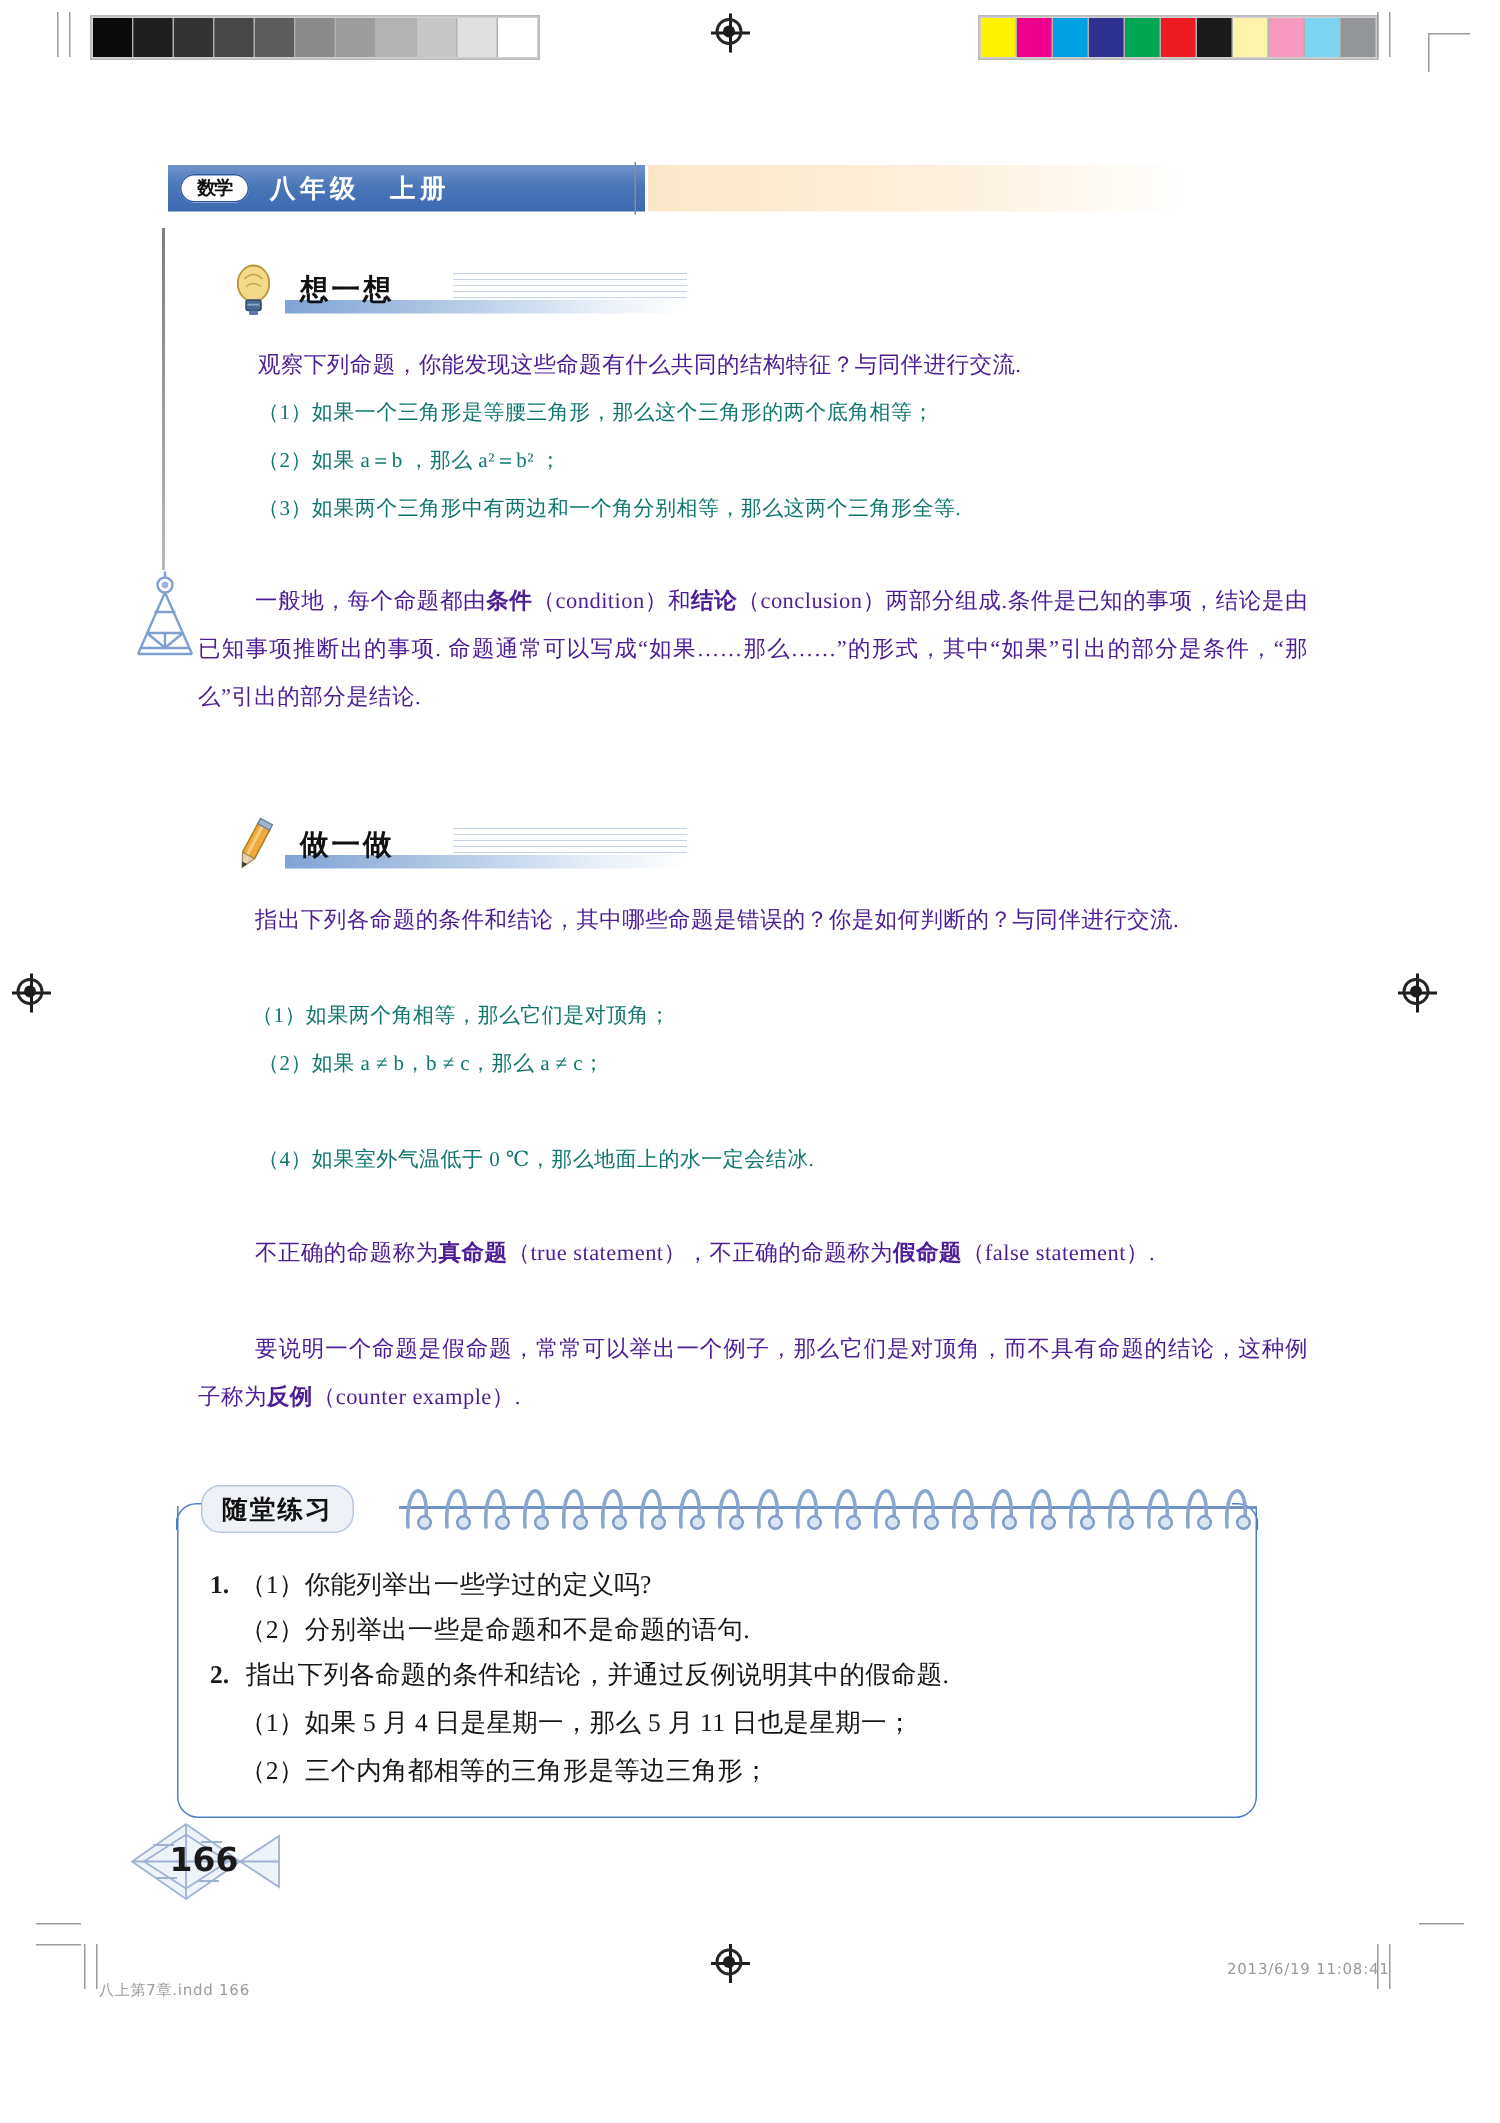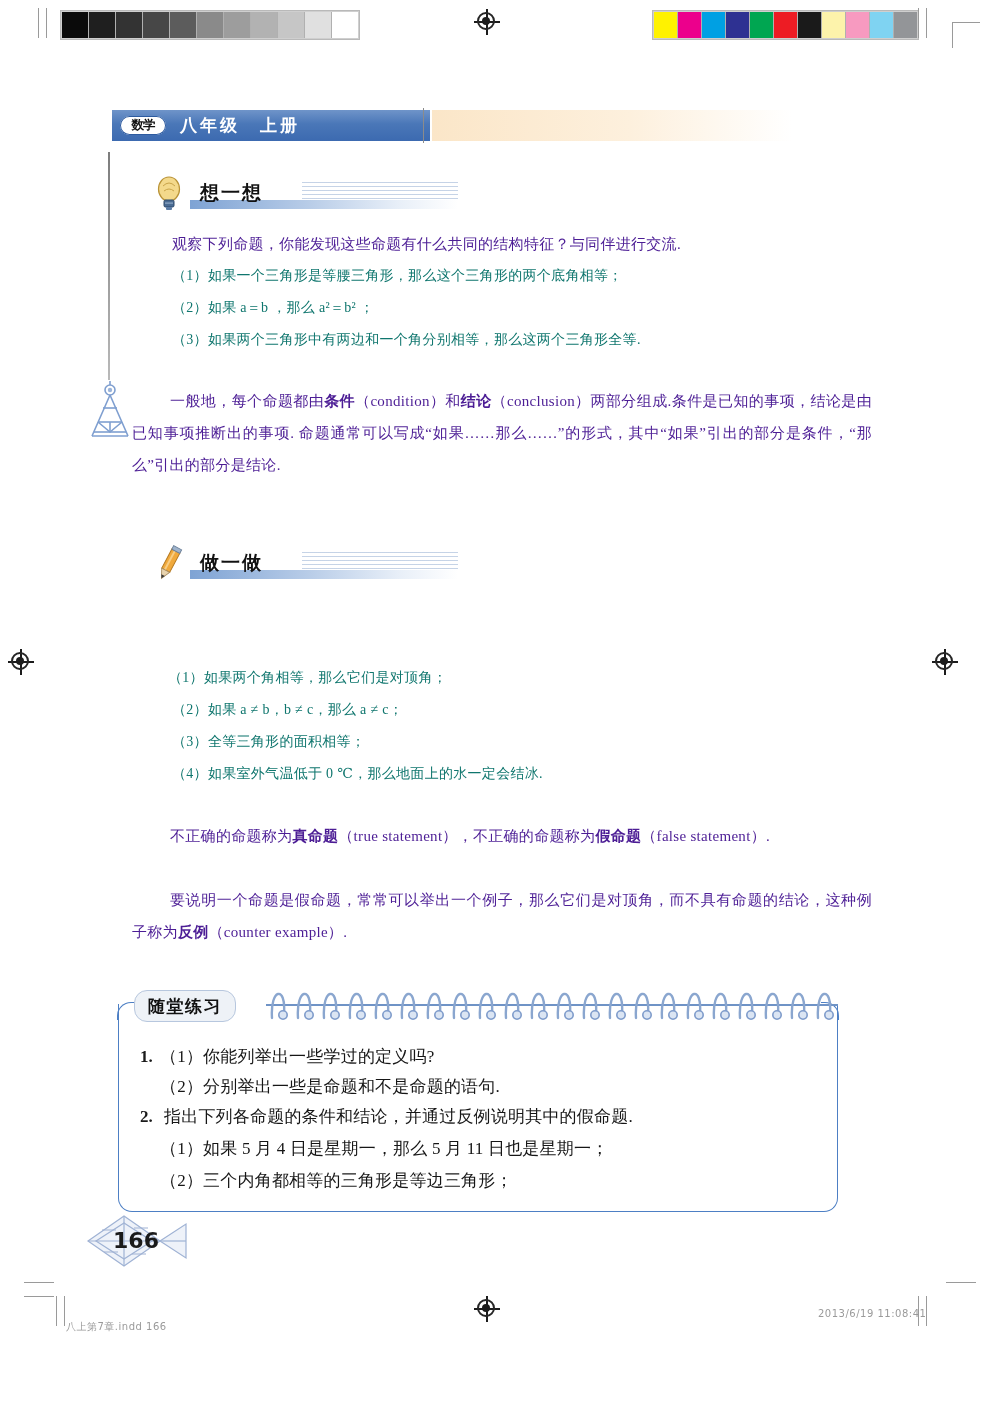--- a/index.html
+++ b/index.html
@@ -491,29 +491,27 @@
           <polygon points="15.6,32.5 19.4,32.5 17.5,36" fill="#3a3a3a"></polygon>
           <rect x="13" y="1.5" width="9" height="4" fill="#9fb4cd" stroke="#6a7f99" stroke-width="0.9"></rect>
         </g>
       </svg>
     </div>
     <div class="gradbar"></div>
     <div class="stripes"></div>
     <div class="label">做一做</div>
   </div>
 
+  <div class="para" style="left:132px; top:538px; width:740px; text-indent:38px;">指出下列各命题的条件和结论，其中哪些命题是错误的？你是如何判断的？与同伴进行交流.</div>
 
   <div class="listitem" style="left:168px; top:602px;">
     <span>（1）如果两个角相等，那么它们是对顶角；</span>
   </div>
   <div class="listitem" style="left:172px; top:634px;">
     <span>（2）如果 a ≠ b，b ≠ c，那么 a ≠ c；</span>
-  </div>
-  <div class="listitem" style="left:172px; top:666px;">
-    <span>（3）全等三角形的面积相等；</span>
   </div>
   <div class="listitem" style="left:172px; top:698px;">
     <span>（4）如果室外气温低于 0 ℃，那么地面上的水一定会结冰.</span>
   </div>
 
   <div class="para" style="left:132px; top:760px; width:740px; text-indent:38px;">
     <span>不正确的命题称为</span><b>真命题</b><span>（true statement）</span><span>，不正确的命题称为</span><b>假命题</b><span>（false statement）.</span>
   </div>
 
   <div class="para" style="left:132px; top:824px; width:740px; text-indent:38px;">

